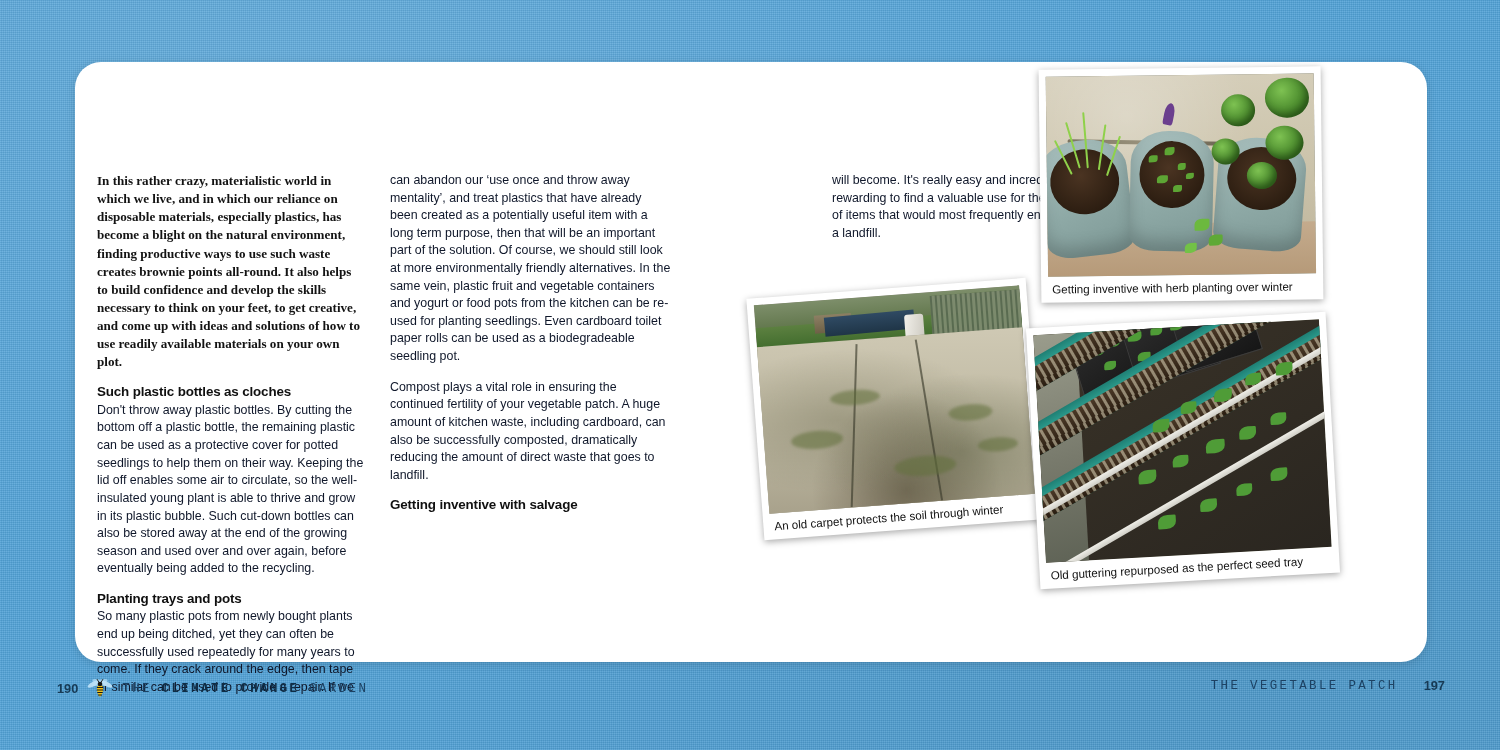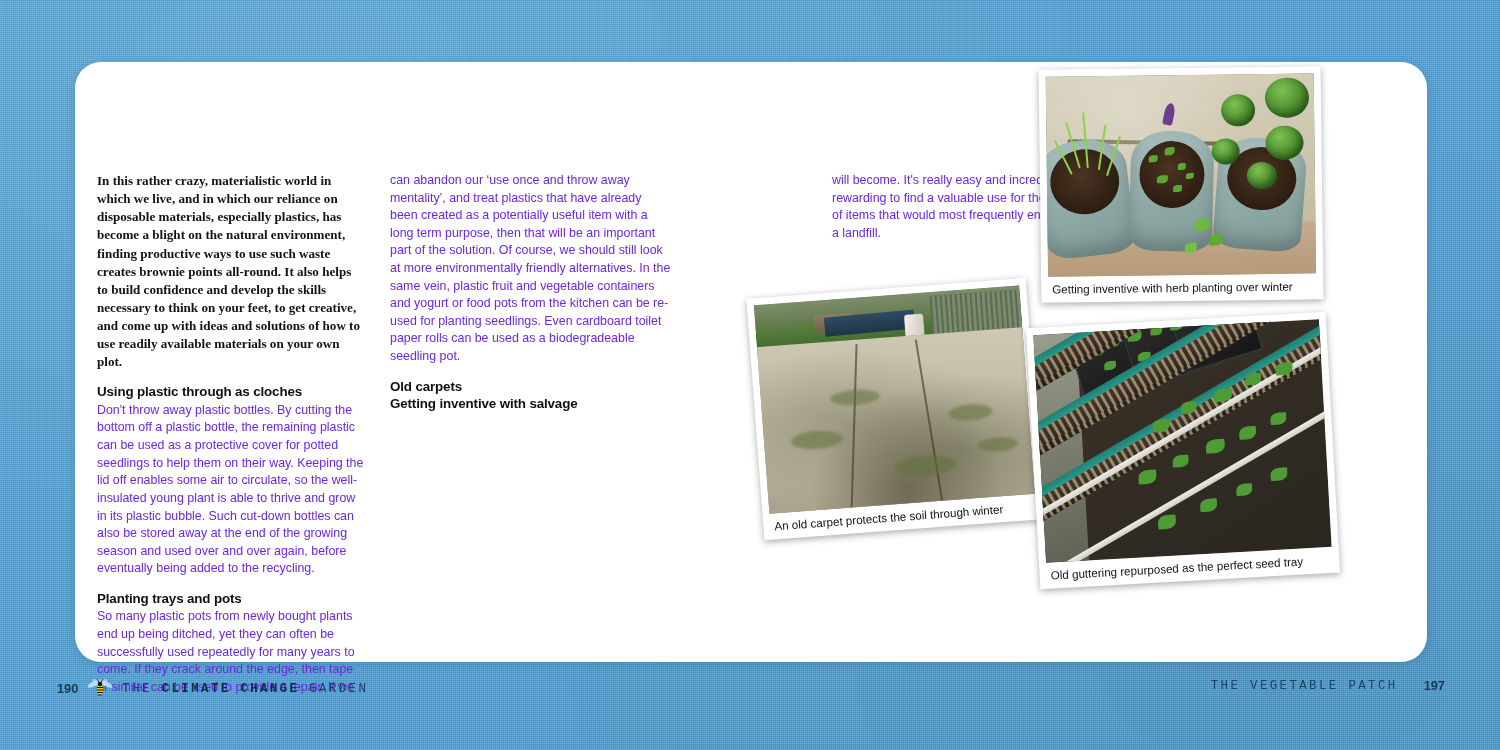--- a/index.html
+++ b/index.html
@@ -66,21 +66,21 @@
     font-size: 13.1px;
     line-height: 1.385;
     color: #131313;
     margin-bottom: 13px;
   }
 
   .body-p {
     font-family: "Liberation Sans", sans-serif;
     font-size: 12.4px;
     line-height: 1.42;
-    color: #6d28d9;
+    color: #0f172a;
     margin-bottom: 13px;
   }
   .body-p.tight { margin-bottom: 0; }
 
   .subhead {
     font-family: "Liberation Sans", sans-serif;
     font-weight: bold;
     font-size: 13.4px;
     line-height: 1.23;
     color: #101010;
@@ -242,32 +242,32 @@
 
 <div id="spread">
 
   <h1 id="headline">
     <br>
   </h1>
 
   <div class="col" id="col1">
     <p class="lead">In this rather crazy, materialistic world in which we live, and in which our reliance on disposable materials, especially plastics, has become a blight on the natural environment, finding productive ways to use such waste creates brownie points all-round. It also helps to build confidence and develop the skills necessary to think on your feet, to get creative, and come up with ideas and solutions of how to use readily available materials on your own plot.</p>
 
-    <h2 class="subhead">Using plastic through as cloches</h2>
+    <h2 class="subhead">Such plastic bottles as cloches</h2>
     <p class="body-p">Don't throw away plastic bottles. By cutting the bottom off a plastic bottle, the remaining plastic can be used as a protective cover for potted seedlings to help them on their way. Keeping the lid off enables some air to circulate, so the well-insulated young plant is able to thrive and grow in its plastic bubble. Such cut-down bottles can also be stored away at the end of the growing season and used over and over again, before eventually being added to the recycling.</p>
 
     <h2 class="subhead">Planting trays and pots</h2>
     <p class="body-p tight">So many plastic pots from newly bought plants end up being ditched, yet they can often be successfully used repeatedly for many years to come. If they crack around the edge, then tape or similar can be used to provide a repair. If we</p>
   </div>
 
   <div class="col" id="col2">
     <p class="body-p">can abandon our ‘use once and throw away mentality’, and treat plastics that have already been created as a potentially useful item with a long term purpose, then that will be an important part of the solution. Of course, we should still look at more environmentally friendly alternatives. In the same vein, plastic fruit and vegetable containers and yogurt or food pots from the kitchen can be re-used for planting seedlings. Even cardboard toilet paper rolls can be used as a biodegradeable seedling pot.</p>
 
-
-    <h2 class="subhead">Old carpets</h2>
+    <p class="body-p">Compost plays a vital role in ensuring the continued fertility of your vegetable patch. A huge amount of kitchen waste, including cardboard, can also be successfully composted, dramatically reducing the amount of direct waste that goes to landfill.</p>
+
 
     <h2 class="subhead">Getting inventive with salvage</h2>
   </div>
 
   <div class="col" id="col3">
     <p class="body-p tight">will become. It's really easy and incredibly rewarding to find a valuable use for the sorts of items that would most frequently end up in a landfill.</p>
   </div>
 
 </div>
 

